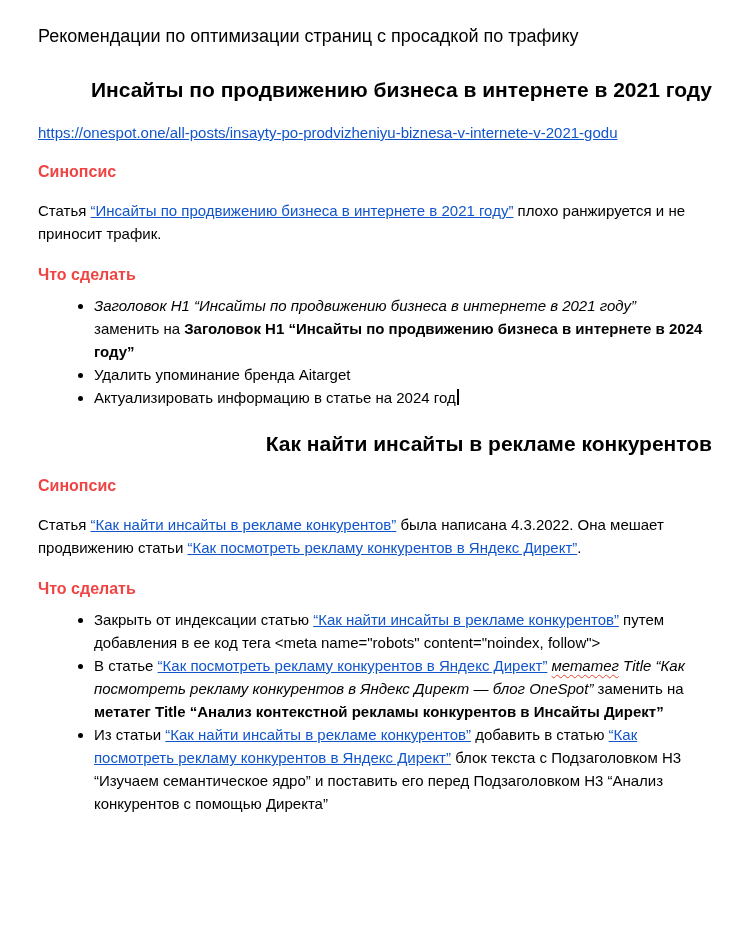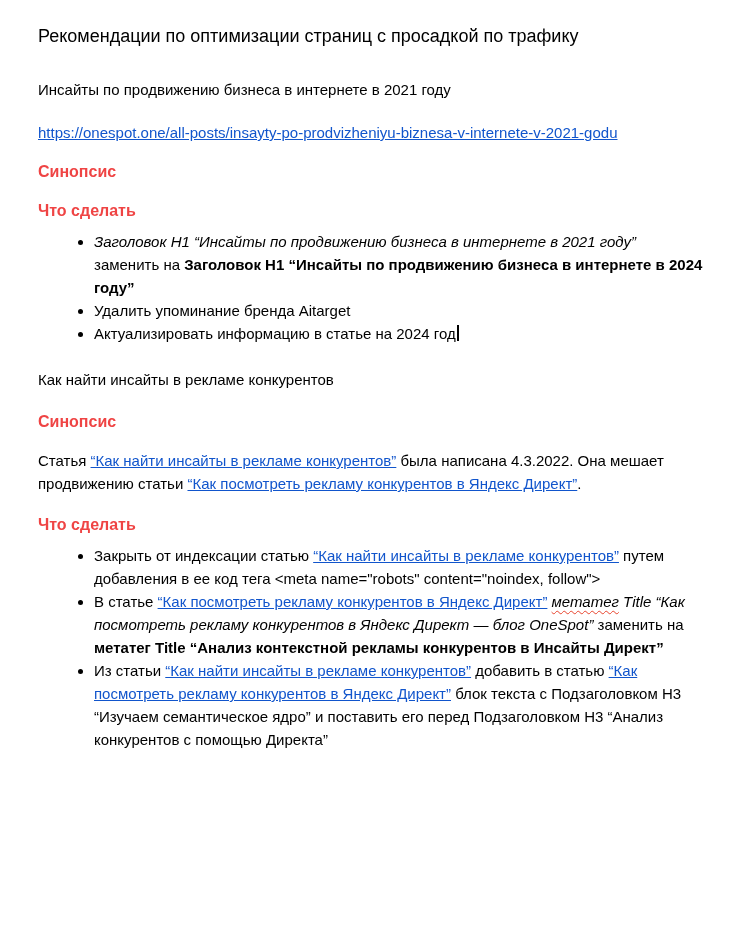--- a/index.html
+++ b/index.html
@@ -21,25 +21,26 @@
     line-height: 23px;
   }
   .doc-title {
     font-size: 18px;
     font-weight: 400;
     line-height: 37px;
     margin: 4px 0 0 0;
     color: #000000;
   }
   .section-heading {
-    font-size: 15px;
-    font-weight: 400;
+    font-size: 21px;
+    font-weight: 700;
     line-height: 25px;
     margin: 22px 0 0 0;
     color: #000000;
+    text-align: right;
   }
   .url-line {
     margin: 22px 0 0 0;
     line-height: 18px;
   }
   .sub-heading {
     font-size: 16px;
     font-weight: 700;
     line-height: 19px;
     margin: 20px 0 0 0;
@@ -87,20 +88,21 @@
 
   <h1 class="doc-title">Рекомендации по оптимизации страниц с просадкой по трафику</h1>
 
   <section>
     <h2 class="section-heading">Инсайты по продвижению бизнеса в интернете в 2021 году</h2>
 
     <p class="url-line"><a class="link">https://onespot.one/all-posts/insayty-po-prodvizheniyu-biznesa-v-internete-v-2021-godu</a></p>
 
     <h3 class="sub-heading">Синопсис</h3>
 
+    <p class="body-para"><span>Статья </span><a class="link">“Инсайты по продвижению бизнеса в интернете в 2021 году”</a><span> плохо ранжируется и не приносит трафик.</span></p>
 
     <h3 class="sub-heading">Что сделать</h3>
 
     <ul class="todo-list">
       <li><span class="it">Заголовок H1 “Инсайты по продвижению бизнеса в интернете в 2021 году”</span><span> заменить на </span><span class="bd">Заголовок H1 “Инсайты по продвижению бизнеса в интернете в 2024 году”</span></li>
       <li><span>Удалить упоминание бренда Aitarget</span></li>
       <li><span>Актуализировать информацию в статье на 2024 год</span><span class="caret"></span></li>
     </ul>
   </section>
 

